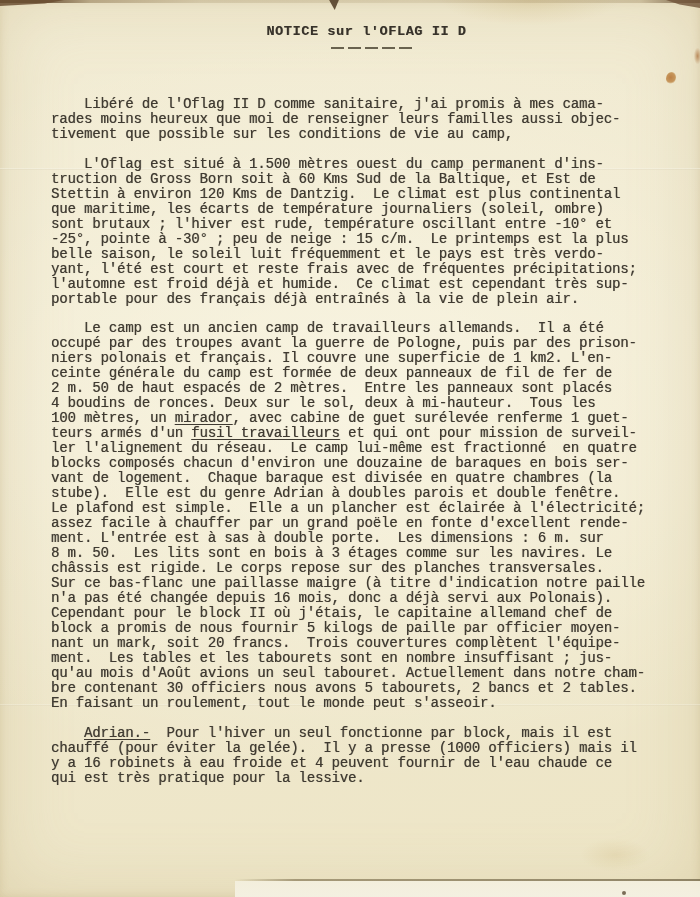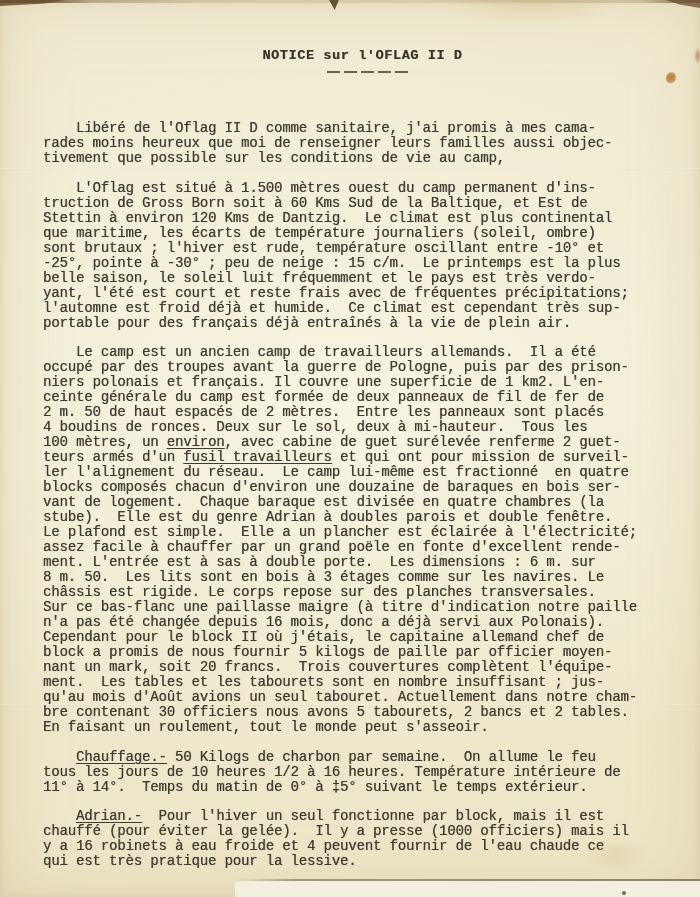--- a/index.html
+++ b/index.html
@@ -9,21 +9,21 @@
     font-family:"Liberation Mono","DejaVu Sans Mono",monospace;
   }
   .paper{
     position:relative;width:700px;height:897px;overflow:hidden;
     background:
       radial-gradient(ellipse 130% 60% at 50% 45%, rgba(255,253,240,.55), rgba(255,253,240,0) 70%),
       linear-gradient(168deg,#f2ecd4 0%,#f0e9cf 45%,#ede5c6 100%);
     box-shadow:inset 0 0 70px rgba(186,164,110,.28), inset 0 0 8px rgba(170,148,95,.25);
     color:#3f3a31;
   }
-  .content{position:absolute;left:0;top:0;right:0;padding:46px 18px 0 43px;}
+  .content{position:absolute;left:8px;top:0;right:0;padding:22px 18px 0 43px;}
   .title-wrap{text-align:center;margin-bottom:0;}
   .title{
     display:inline-block;font-size:13.5px;font-weight:700;letter-spacing:.6px;
     color:#37322a;text-shadow:.4px 0 0 rgba(55,50,42,.5);
     filter:blur(.2px);
   }
   .title-rule{
     width:82px;height:2px;margin:7px auto 0;transform:translateX(5px);
     background:repeating-linear-gradient(90deg,#48412f 0 13px,rgba(0,0,0,0) 13px 17px);
     opacity:.8;filter:blur(.3px);
@@ -98,44 +98,41 @@
 yant, l'été est court et reste frais avec de fréquentes précipitations;
 l'automne est froid déjà et humide.  Ce climat est cependant très sup-
 portable pour des français déjà entraînés à la vie de plein air.</p>
 
     <p class="para"><span>    Le camp est un ancien camp de travailleurs allemands.  Il a été
 occupé par des troupes avant la guerre de Pologne, puis par des prison-
 niers polonais et français. Il couvre une superficie de 1 km2. L'en-
 ceinte générale du camp est formée de deux panneaux de fil de fer de
 2 m. 50 de haut espacés de 2 mètres.  Entre les panneaux sont placés
 4 boudins de ronces. Deux sur le sol, deux à mi-hauteur.  Tous les
-100 mètres, un </span><span class="u">environ</span><span>, avec cabine de guet surélevée renferme 2 guet-
+100 mètres, un </span><span class="u">mirador</span><span>, avec cabine de guet surélevée renferme 1 guet-
 teurs armés d'un </span><span class="u">fusil travailleurs</span><span> et qui ont pour mission de surveil-
 ler l'alignement du réseau.  Le camp lui-même est fractionné  en quatre
 blocks composés chacun d'environ une douzaine de baraques en bois ser-
 vant de logement.  Chaque baraque est divisée en quatre chambres (la
 stube).  Elle est du genre Adrian à doubles parois et double fenêtre.
 Le plafond est simple.  Elle a un plancher est éclairée à l'électricité;
 assez facile à chauffer par un grand poële en fonte d'excellent rende-
 ment. L'entrée est à sas à double porte.  Les dimensions : 6 m. sur
 8 m. 50.  Les lits sont en bois à 3 étages comme sur les navires. Le
 châssis est rigide. Le corps repose sur des planches transversales.
 Sur ce bas-flanc une paillasse maigre (à titre d'indication notre paille
 n'a pas été changée depuis 16 mois, donc a déjà servi aux Polonais).
 Cependant pour le block II où j'étais, le capitaine allemand chef de
 block a promis de nous fournir 5 kilogs de paille par officier moyen-
 nant un mark, soit 20 francs.  Trois couvertures complètent l'équipe-
 ment.  Les tables et les tabourets sont en nombre insuffisant ; jus-
 qu'au mois d'Août avions un seul tabouret. Actuellement dans notre cham-
 bre contenant 30 officiers nous avons 5 tabourets, 2 bancs et 2 tables.
 En faisant un roulement, tout le monde peut s'asseoir.</span></p>
 
-    <p class="para"><span>    </span><span class="u">Chauffage.-</span><span> 50 Kilogs de charbon par semaine.  On allume le feu
-tous les jours de 10 heures 1/2 à 16 heures. Température intérieure de
-11° à 14°.  Temps du matin de 0° à ‡5° suivant le temps extérieur.</span></p>
 
     <p class="para"><span>    </span><span class="u">Adrian.-</span><span>  Pour l'hiver un seul fonctionne par block, mais il est
 chauffé (pour éviter la gelée).  Il y a presse (1000 officiers) mais il
 y a 16 robinets à eau froide et 4 peuvent fournir de l'eau chaude ce
 qui est très pratique pour la lessive.</span></p>
   </div>
 
   <div class="edge-top"></div>
   <div class="corner-tl"></div>
   <div class="corner-tr"></div>

